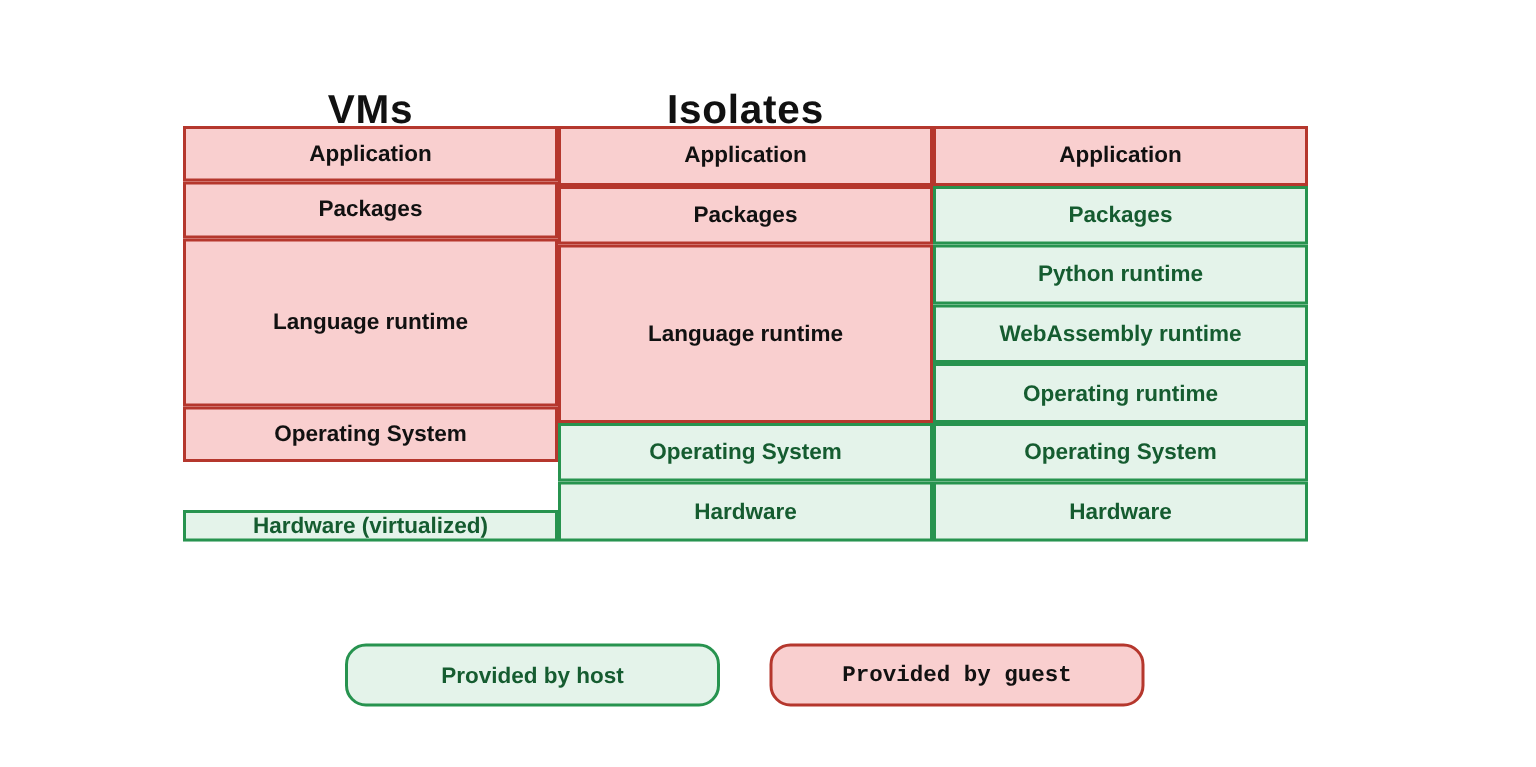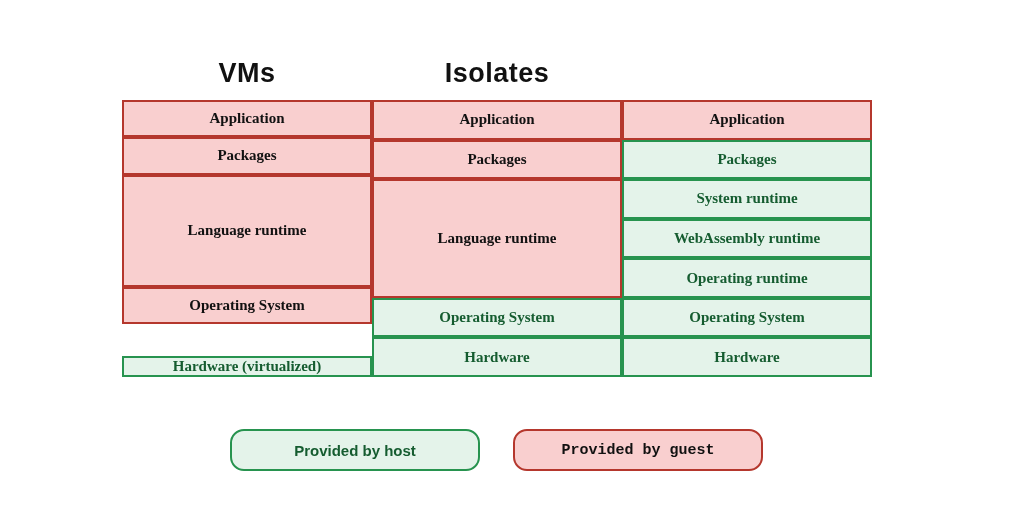--- a/index.html
+++ b/index.html
@@ -3,49 +3,47 @@
 <meta charset="utf-8">
 <style>
   html, body {
     margin: 0;
     padding: 0;
     background: #ffffff;
     font-family: "Liberation Sans", sans-serif;
   }
   .stage {
     position: relative;
-    width: 864px;
+    width: 1024px;
     height: 511px;
     background: #ffffff;
     overflow: hidden;
-    padding-left: 12px;
   }
   .headers {
     position: absolute;
     left: 122px;
     top: 58px;
     width: 750px;
     display: flex;
   }
   .header-cell {
     width: 250px;
     text-align: center;
     font-size: 27px;
     font-weight: 700;
     color: #111111;
     letter-spacing: 0.5px;
   }
   .layers-table {
     position: absolute;
     left: 122px;
-    top: 100px;
+    top: 84px;
     width: 750px;
     height: 277px;
     display: flex;
-    font-family: Liberation Serif, serif;
   }
   .col {
     width: 250px;
     height: 277px;
     display: grid;
     grid-template-rows: repeat(7, 1fr);
   }
   .cell {
     box-sizing: border-box;
     display: flex;
@@ -113,21 +111,21 @@
       <div class="col">
         <div class="cell guest" style="grid-row: span 1;">Application</div>
         <div class="cell guest" style="grid-row: span 1;">Packages</div>
         <div class="cell guest" style="grid-row: span 3;">Language runtime</div>
         <div class="cell host" style="grid-row: span 1;">Operating System</div>
         <div class="cell host" style="grid-row: span 1;">Hardware</div>
       </div>
       <div class="col">
         <div class="cell guest" style="grid-row: span 1;">Application</div>
         <div class="cell host" style="grid-row: span 1;">Packages</div>
-        <div class="cell host" style="grid-row: span 1;">System runtime</div>
+        <div class="cell host" style="grid-row: span 1;">Python runtime</div>
         <div class="cell host" style="grid-row: span 1;">WebAssembly runtime</div>
         <div class="cell host" style="grid-row: span 1;">Operating runtime</div>
         <div class="cell host" style="grid-row: span 1;">Operating System</div>
         <div class="cell host" style="grid-row: span 1;">Hardware</div>
       </div>
     </div>
 
   <div class="legend-box host">Provided by host</div>
   <div class="legend-box guest">Provided by guest</div>
 

